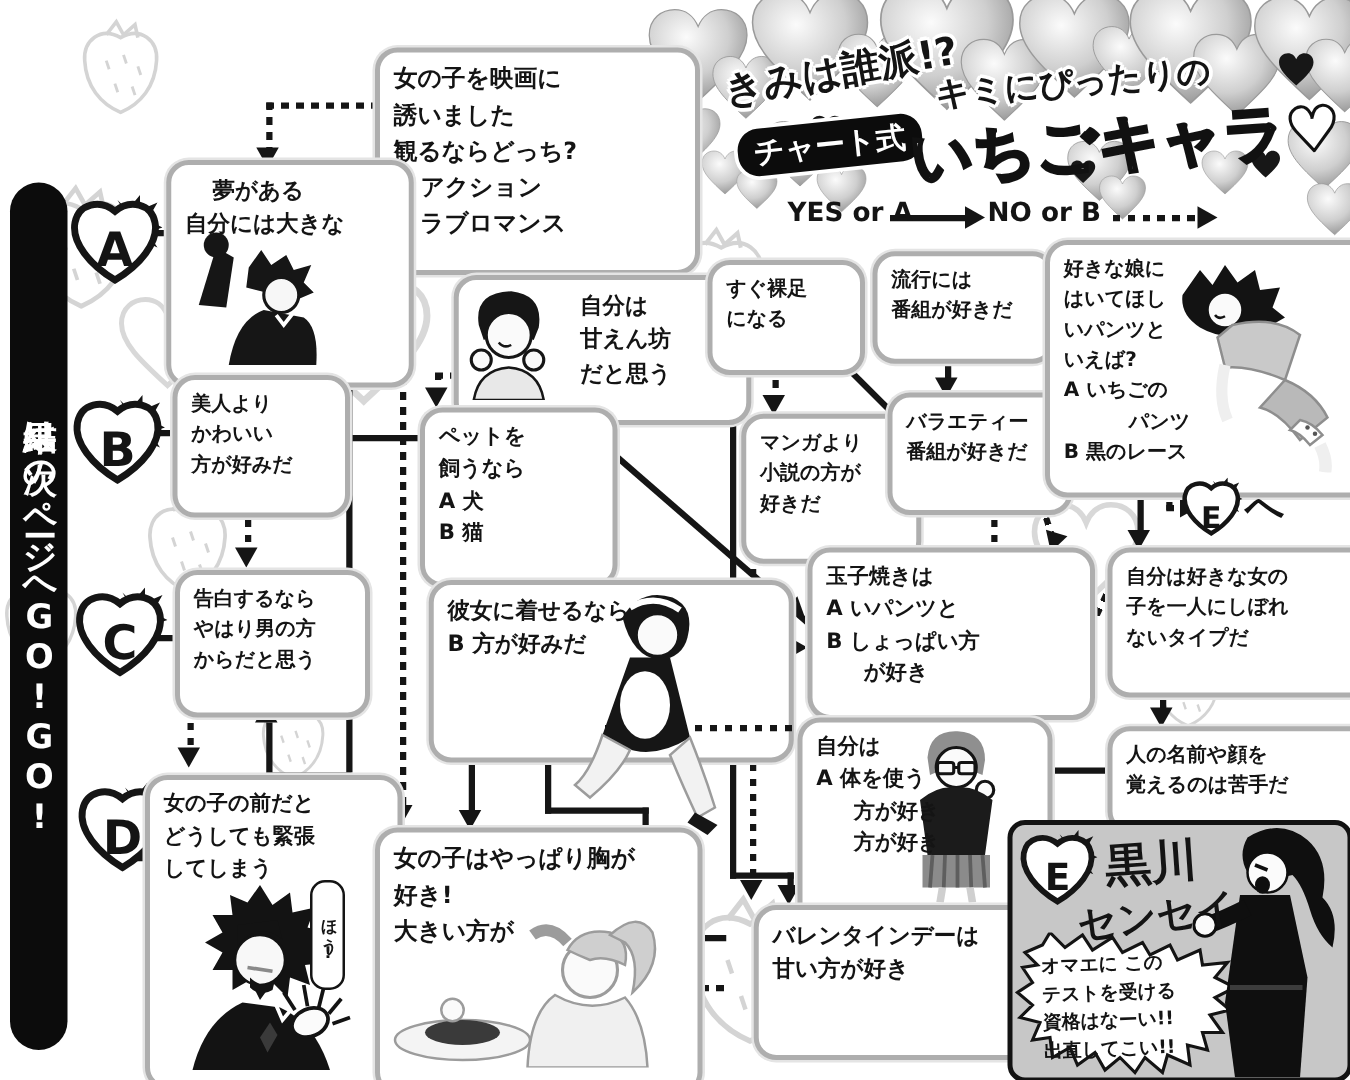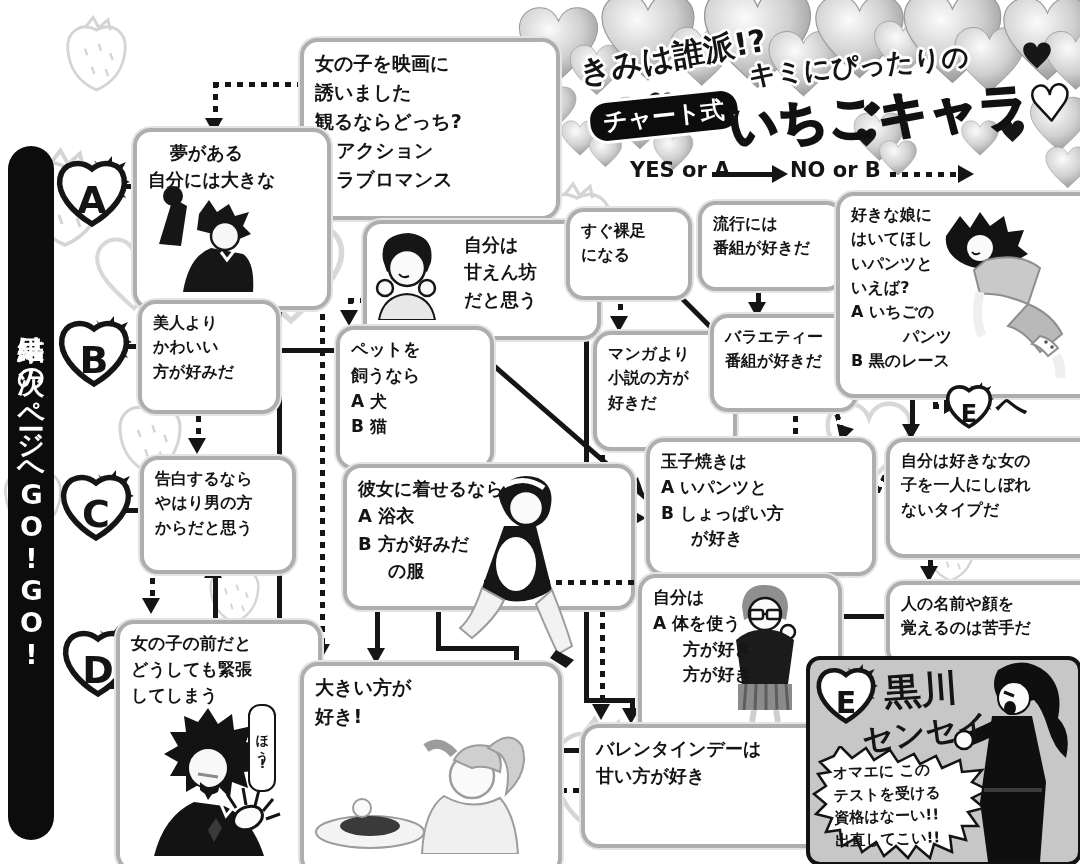--- a/index.html
+++ b/index.html
@@ -343,38 +343,37 @@
 
   <div class="qbox" style="left:336px;top:326px;width:128px;height:122px;font-size:17px">
     <div class="ql">ペットを</div>
     <div class="ql">飼うなら</div>
     <div class="ql">A 犬</div>
     <div class="ql">B 猫</div>
   </div>
 
   <div class="qbox" style="left:343px;top:464px;width:262px;height:124px;font-size:18px">
     <div class="ql">彼女に着せるなら…</div>
-    <div class="ql">A 浴衣</div>
     <div class="ql">B 方が好みだ</div>
-    <div class="ql ind">の服</div>
   </div>
   <svg class="art" style="left:452px;top:468px;width:150px;height:205px;z-index:4" viewBox="0 0 150 205">
     <path d="M46,26 Q60,2 86,10 Q104,18 98,42 Q94,58 76,60 Q54,58 46,26 Z" fill="#161616"></path>
     <circle cx="74" cy="40" r="17" fill="#fafafa" stroke="#161616" stroke-width="2.5"></circle>
     <path d="M52,18 q20,-12 40,2" stroke="#fff" stroke-width="5" fill="none"></path>
     <path d="M52,58 L30,120 Q62,146 100,122 L84,58 Z" fill="#161616"></path>
     <ellipse cx="64" cy="96" rx="20" ry="27" fill="#fff"></ellipse>
     <path d="M30,120 Q20,150 8,160 L20,170 Q44,150 52,132 Z" fill="#f2f2f2" stroke="#9c9c9c" stroke-width="2"></path>
     <path d="M100,122 Q112,152 120,178 L106,186 Q92,156 84,136 Z" fill="#f2f2f2" stroke="#9c9c9c" stroke-width="2"></path>
     <path d="M104,182 l18,10 l-8,8 l-16,-10 Z" fill="#161616"></path>
   </svg>
 
   <div class="qbox clip" style="left:300px;top:662px;width:232px;height:192px;font-size:19px">
+    <div class="ql">女の子はやっぱり胸が</div>
+    <div class="ql">好き!</div>
     <div class="ql">大きい方が</div>
-    <div class="ql">好き!</div>
     <svg class="art" style="left:0;top:58px;width:230px;height:130px" viewBox="0 0 230 130">
       <ellipse cx="66" cy="108" rx="54" ry="16" fill="#f4f4f4" stroke="#9c9c9c" stroke-width="2"></ellipse>
       <ellipse cx="66" cy="102" rx="30" ry="10" fill="#3a3a3a"></ellipse>
       <circle cx="58" cy="84" r="9" fill="#fafafa" stroke="#9c9c9c" stroke-width="2"></circle>
       <circle cx="168" cy="52" r="22" fill="#fafafa" stroke="#9c9c9c" stroke-width="2.5"></circle>
       <path d="M150,36 Q160,18 184,22 Q200,28 196,48 Q180,40 168,44 Q158,40 150,36 Z" fill="#cfcfcf" stroke="#9c9c9c" stroke-width="2"></path>
       <path d="M184,24 q22,-20 34,-2 q8,26 -16,48 q6,-28 -6,-40 Z" fill="#cfcfcf" stroke="#9c9c9c" stroke-width="2"></path>
       <path d="M150,30 q-14,-16 -28,-6" stroke="#9c9c9c" stroke-width="9" fill="none"></path>
       <path d="M140,72 Q120,86 118,130 L214,130 Q212,92 196,74 Q168,88 140,72 Z" fill="#f0f0f0" stroke="#9c9c9c" stroke-width="2"></path>
     </svg>
@@ -431,21 +430,21 @@
           <line x1="62" y1="104" x2="63" y2="130"></line>
           <line x1="72" y1="104" x2="74" y2="130"></line>
         </g>
       <g stroke="#cfcfcf" stroke-width="6">
           <line x1="40" y1="130" x2="38" y2="142"></line>
           <line x1="62" y1="130" x2="64" y2="142"></line>
         </g>
     </svg>
   </div>
 
-  <div class="qbox" style="left:581px;top:724px;width:226px;height:102px;font-size:18px">
+  <div class="qbox" style="left:603px;top:724px;width:226px;height:102px;font-size:18px">
     <div class="ql">バレンタインデーは</div>
     <div class="ql">甘い方が好き</div>
   </div>
 
   <div class="qbox clip" style="left:836px;top:192px;width:232px;height:184px;font-size:16px">
     <div class="ql">好きな娘に</div>
     <div class="ql">はいてほし</div>
     <div class="ql">いパンツと</div>
     <div class="ql">いえば?</div>
     <div class="ql">A いちごの</div>

